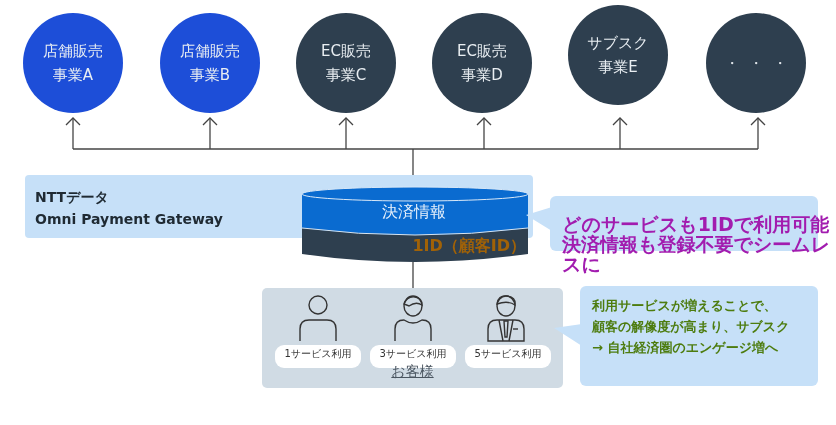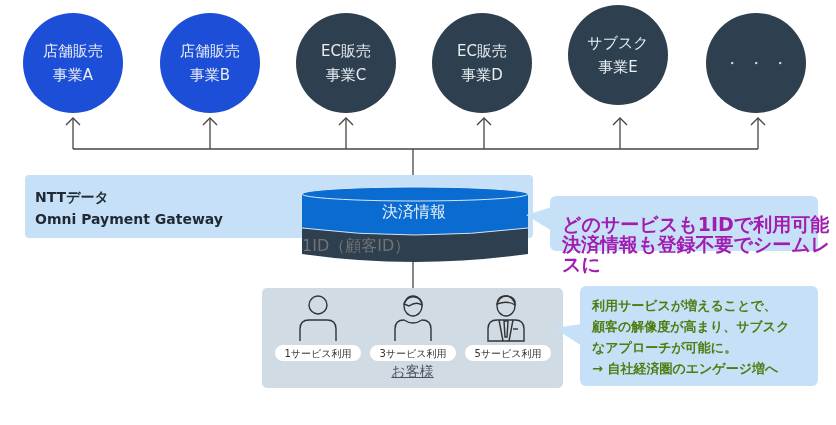--- a/index.html
+++ b/index.html
@@ -9,25 +9,25 @@
   .circle { position:absolute; width:100px; height:100px; border-radius:50%;
             display:flex; flex-direction:column; align-items:center; justify-content:center;
             color:#e9eef2; font-size:15px; line-height:24px; text-align:center; }
   .circle.light { background:#1d4ed8; }
   .circle.dark { background:#2e3f4f; }
   .circle .dots { letter-spacing:10px; font-size:14px; margin-left:10px; }
   svg.lines { position:absolute; left:0; top:0; }
   .gw-box { left:25px; top:175px; width:508px; height:63px; background:#c6e0f8; border-radius:4px; }
   .gw-title { left:35px; top:186px; font-weight:bold; font-size:14px; color:#1f2a33; line-height:22px; }
   .cyl-label-top { left:302px; top:202px; width:224px; text-align:center; color:#e6f0fb; font-size:16px; }
-  .cyl-label-bot { left:302px; top:236px; width:224px; text-align:left; color:#737373; font-size:16px; }
+  .cyl-label-bot { left:302px; top:236px; width:224px; text-align:right; color:#a16207; font-size:16px;font-weight:bold; }
   .bubble1 { left:550px; top:196px; width:268px; height:55px; background:#c6e0f8; border-radius:6px; }
   .bubble1-text { left:562px; top:214px; font-size:19px; font-weight:bold; color:#a21caf; line-height:20px; }
   .cust-box { left:262px; top:288px; width:301px; height:100px; background:#d0dbe4; border-radius:5px; }
-  .pill { position:absolute; top:345px; height:16px; background:#ffffff; border-radius:9px;
+  .pill { position:absolute; top:345px; height:23px; background:#ffffff; border-radius:9px;
           font-size:10px; color:#333; line-height:17px; text-align:center; width:86px; }
   .cust-label { left:262px; top:363px; width:301px; text-align:center; color:#4a5560; font-size:14px;text-decoration:underline; }
   .bubble2 { left:580px; top:286px; width:238px; height:100px; background:#c6e0f8; border-radius:6px; }
   .bubble2-text { left:592px; top:295px; font-size:13px; font-weight:bold; color:#4d7c0f; line-height:21px; }
   .person { position:absolute; top:293px; width:44px; height:50px; }
 </style>
 </head>
 <body>
 
 <svg class="lines" width="836" height="425">
@@ -141,15 +141,14 @@
 <div class="pill" style="left:465px;">5サービス利用</div>
 <div class="abs cust-label">お客様</div>
 
 <svg class="abs" style="left:552px;top:322px;" width="32" height="30">
   <polygon points="30,2 2,6 30,24" fill="#c6e0f8"></polygon>
 </svg>
 <div class="abs bubble2"></div>
 <div class="abs bubble2-text">
   <div>利用サービスが増えることで、</div>
   <div>顧客の解像度が高まり、サブスク</div>
-  <div>なアプローチが可能に。</div>
   <div>→ 自社経済圏のエンゲージ増へ</div>
 </div>
 
 </body></html>

